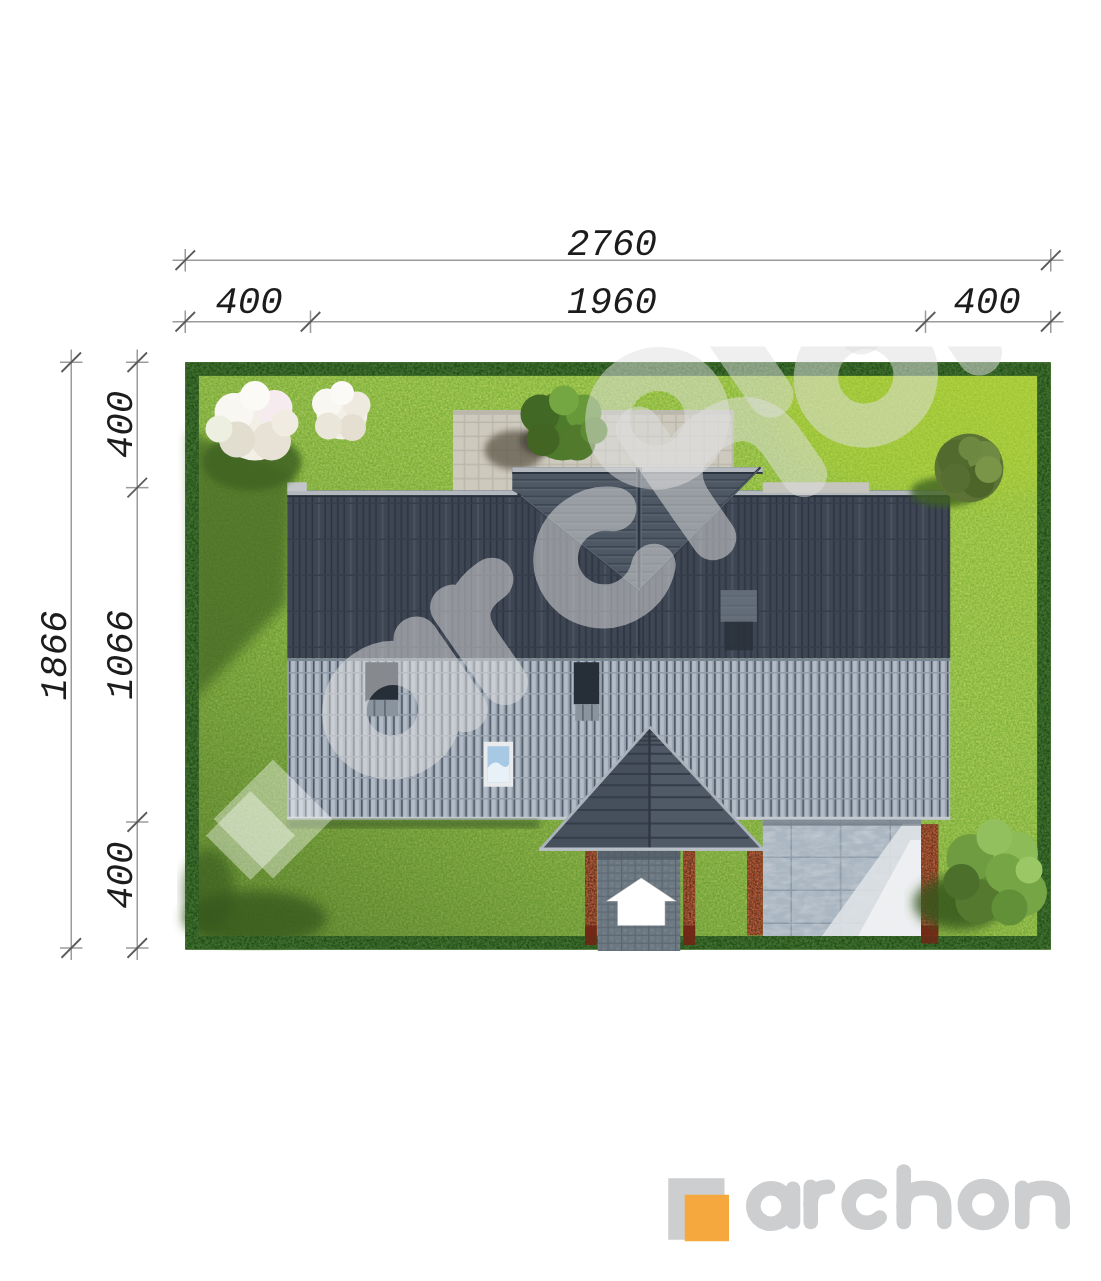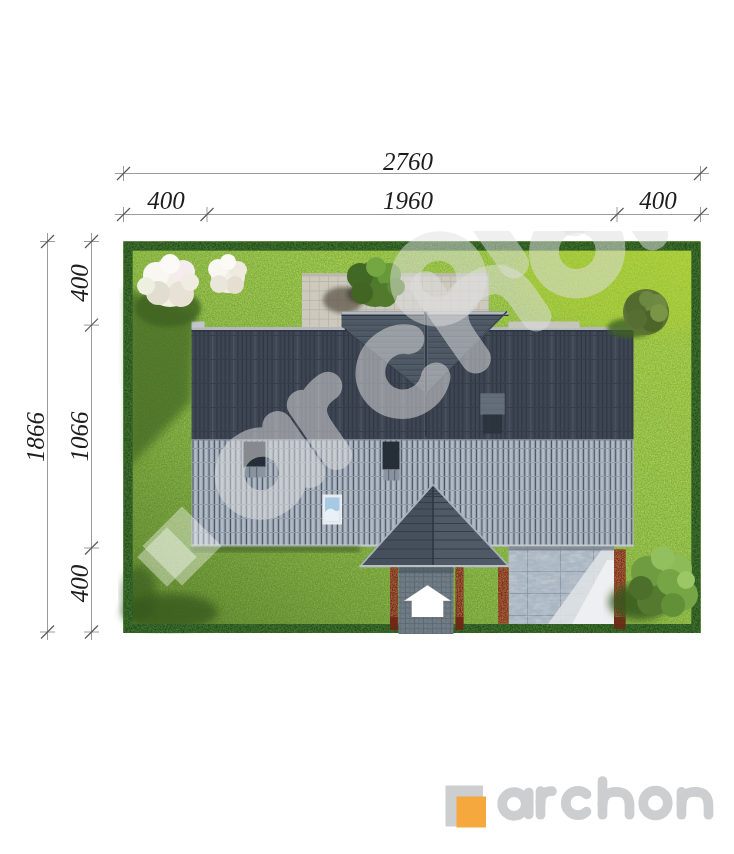--- a/index.html
+++ b/index.html
@@ -1,16 +1,16 @@
 <!DOCTYPE html>
 <html><head>
 <meta charset="utf-8">
 <style>
 html,body{margin:0;padding:0;background:#ffffff;}
-#stage{position:relative;width:734px;height:854px;overflow:hidden;font-family:Liberation Serif, serif;}
+#stage{position:relative;width:734px;height:854px;overflow:hidden;font-family:Liberation Mono, monospace;}
 </style>
 </head>
 <body>
 <div id="stage">
 <svg width="734" height="854" viewBox="0 0 734 854">
 <defs>
   <filter id="fGrassL" x="-5%" y="-5%" width="110%" height="110%">
     <feTurbulence type="fractalNoise" baseFrequency="0.7" numOctaves="3" seed="11" result="t"></feTurbulence>
     <feColorMatrix in="t" type="matrix" values="0 0 0 0 0.70  0 0 0 0 0.85  0 0 0 0 0.22  0 0 0 1.5 -0.45"></feColorMatrix>
     <feComposite operator="in" in2="SourceGraphic"></feComposite>

